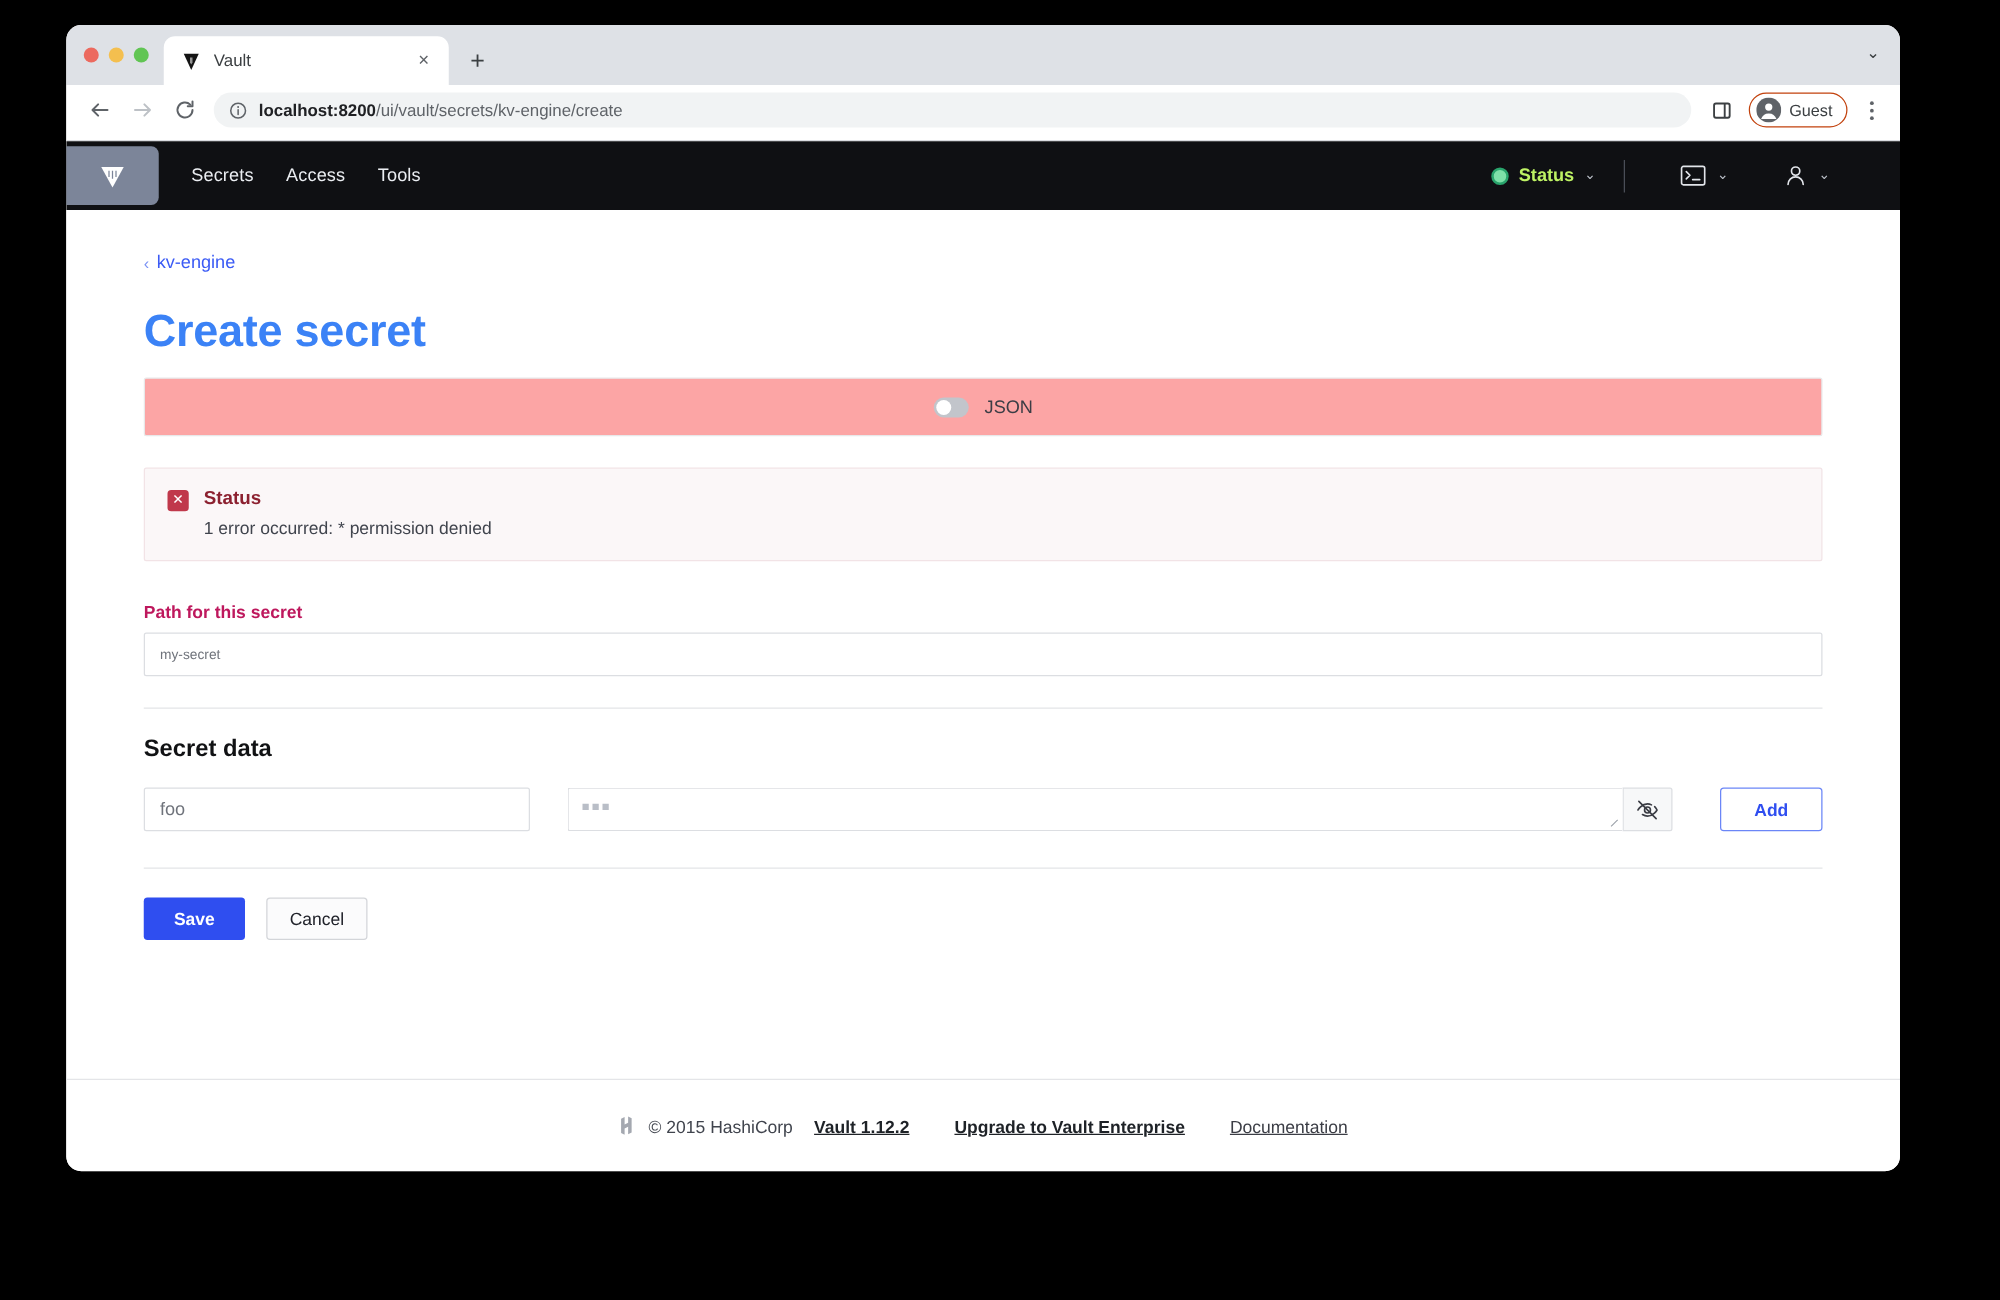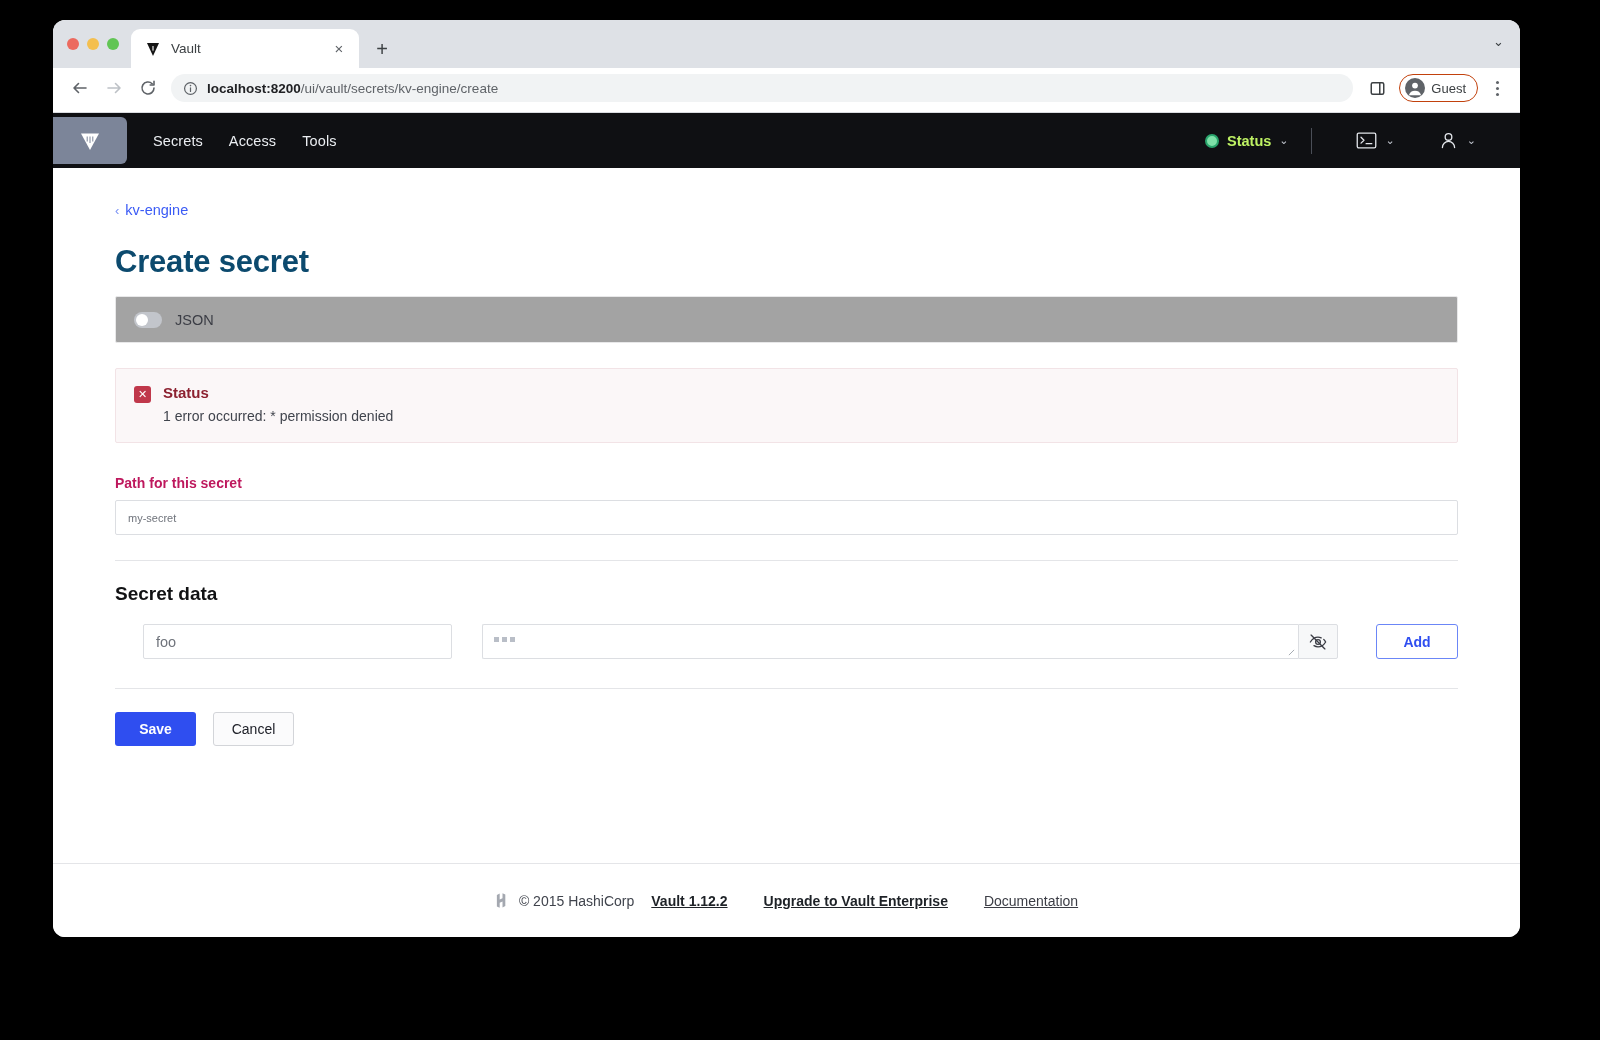--- a/index.html
+++ b/index.html
@@ -161,21 +161,21 @@
     display: flex;
     flex-direction: column;
     background: #ffffff;
     min-height: 0;
   }
   #vault-navbar {
     height: 55px;
     background: #0f1013;
     display: flex;
     align-items: center;
-    padding: 0 22px 0 0;
+    padding: 0 34px 0 0;
     flex: 0 0 auto;
   }
   #vault-home-link {
     width: 74px;
     height: 47px;
     background: #7c8599;
     border-radius: 0 6px 6px 0;
     display: flex;
     align-items: center;
     justify-content: center;
@@ -237,37 +237,38 @@
     align-items: center;
     gap: 6px;
     padding-top: 34px;
   }
   #breadcrumb-chevron { color: #7b93f5; font-size: 13px; line-height: 1; }
   #breadcrumb-link {
     color: #3b5bf5;
     font-size: 14.5px;
   }
   #page-title {
-    font-size: 31px;
+    font-size: 36px;
     font-weight: 700;
-    color: #0c4a6e;
+    color: #3b82f6;
     letter-spacing: -.2px;
     margin: 26px 0 0 0;
   }
 
   #json-toggle-row {
     margin-top: 16px;
     height: 47px;
-    background: #a3a3a3;
+    background: #fca5a5;
     border: 1px solid #e8e8e9;
     border-radius: 2px;
     display: flex;
     align-items: center;
     padding: 16px 18px;
     gap: 13px;
+    justify-content: center;
   }
   #json-toggle-switch {
     width: 28px;
     height: 16px;
     border-radius: 8px;
     background: #c2c5cb;
     position: relative;
     flex: 0 0 auto;
   }
   #json-toggle-knob {
@@ -344,21 +345,20 @@
     font-weight: 700;
     color: #111214;
     margin: 22px 0 0 0;
   }
 
   #secret-kv-row {
     display: flex;
     align-items: flex-start;
     margin-top: 19px;
     gap: 0;
-    margin-left: 28px;
   }
   #secret-key-input {
     width: 309px;
     height: 35px;
     border: 1px solid #dcdee2;
     border-radius: 2px;
     padding: 0 12px;
     font-family: "Liberation Sans", sans-serif;
     font-size: 14.5px;
     color: #2b2d33;

